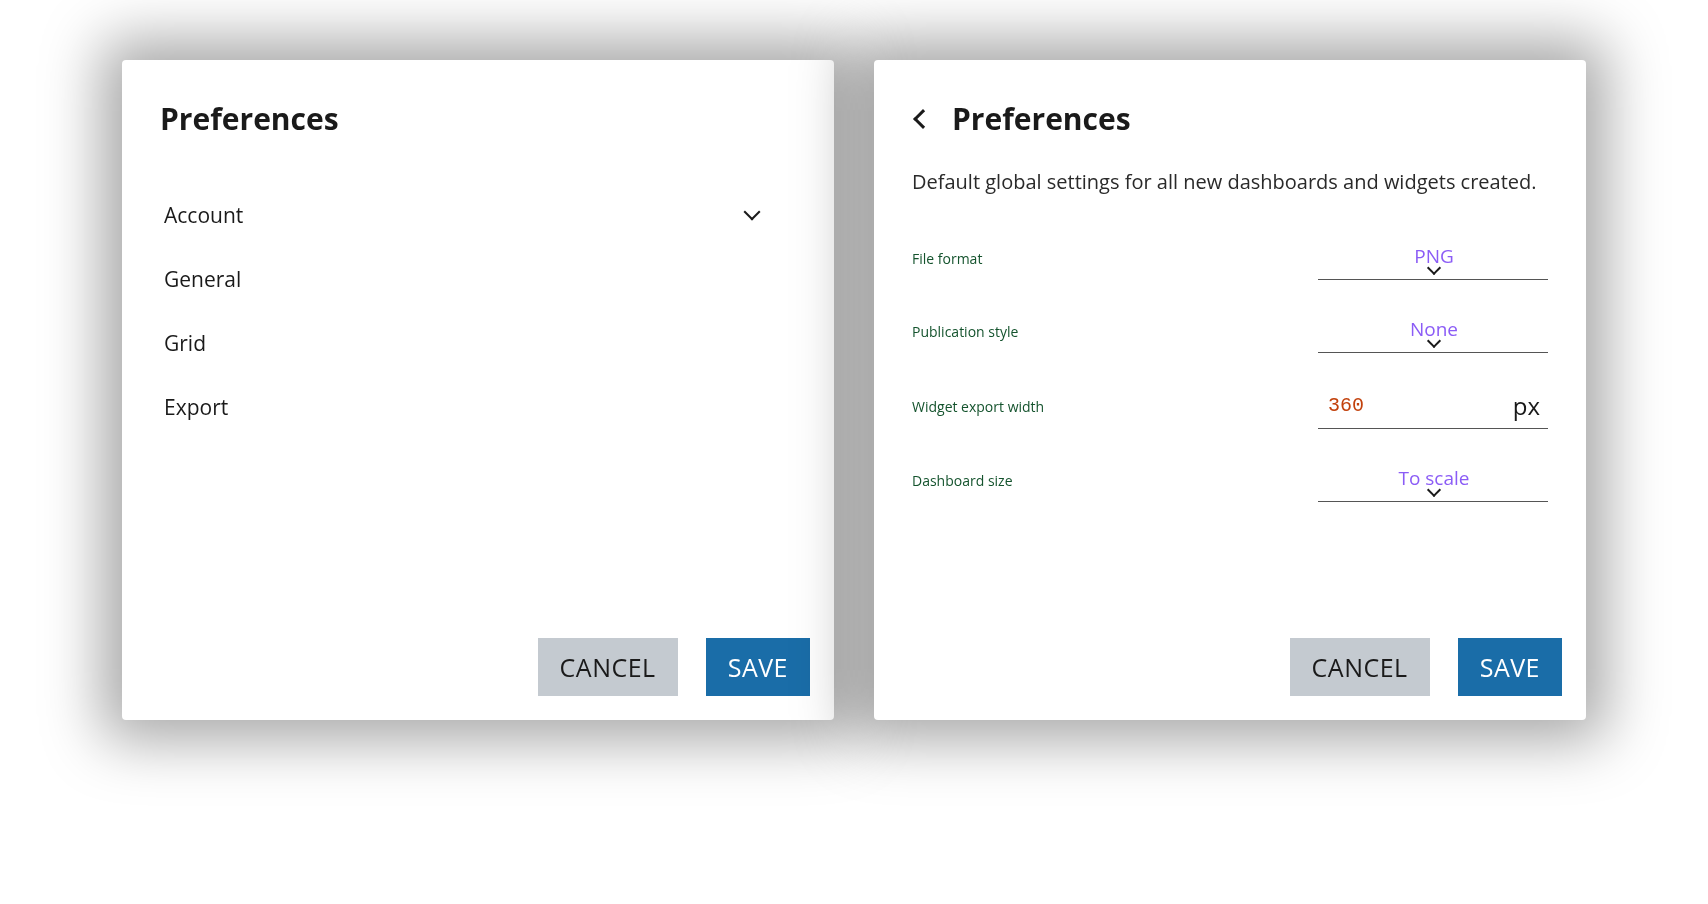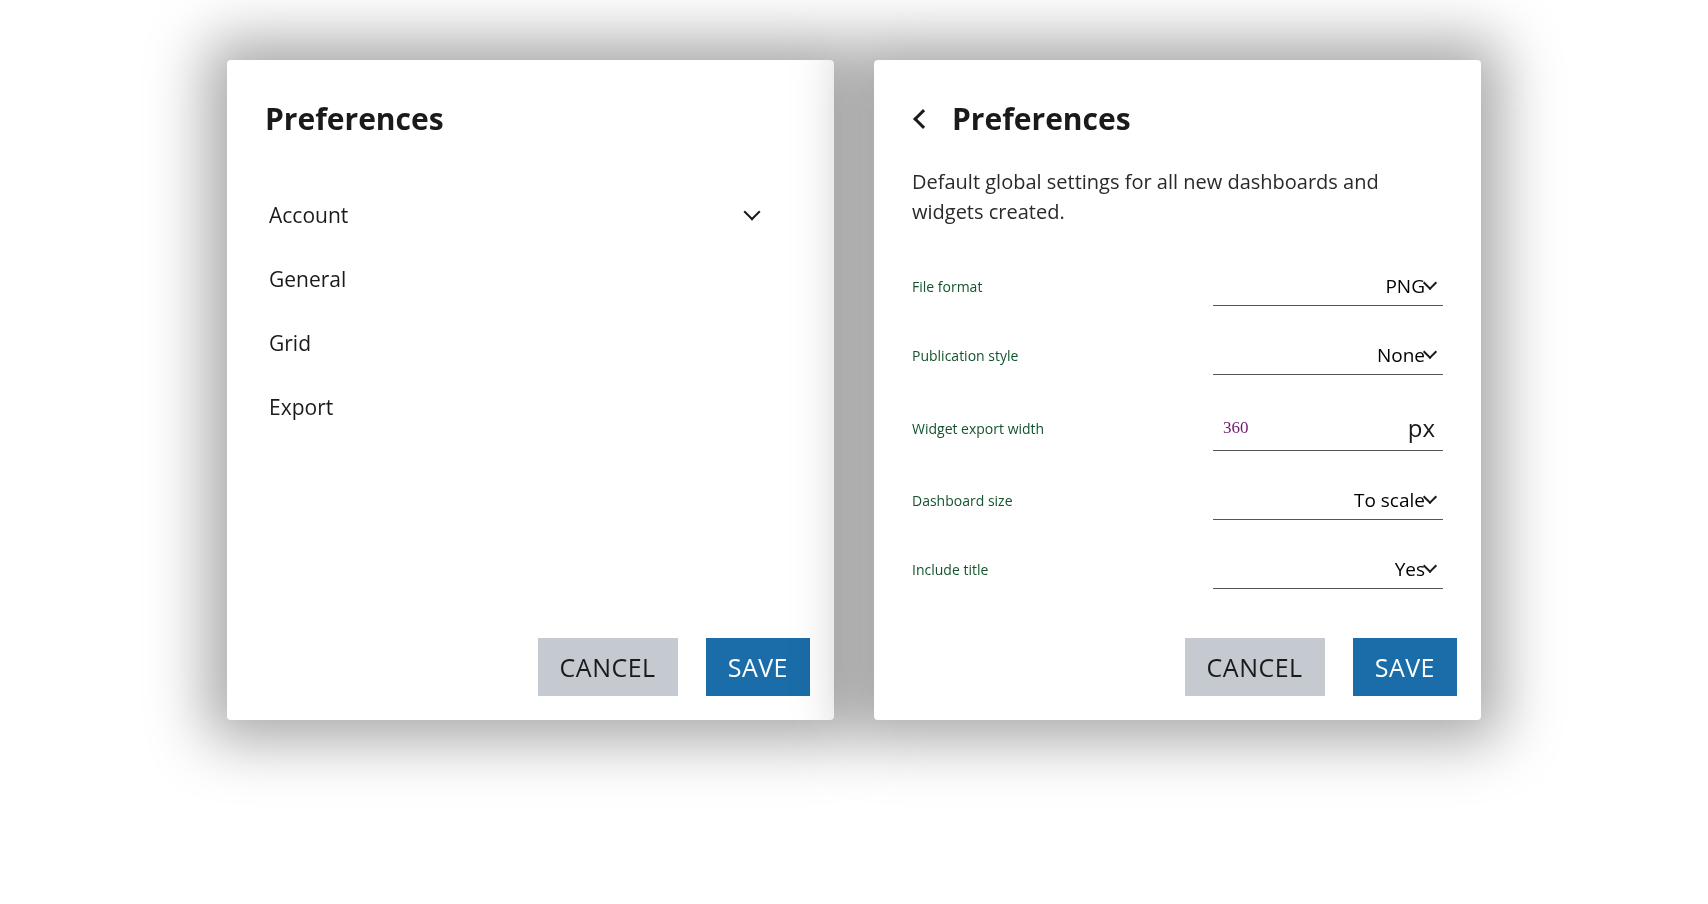--- a/index.html
+++ b/index.html
@@ -13,21 +13,21 @@
       width: 1708px;
       height: 904px;
       display: flex;
       justify-content: center;
       align-items: flex-start;
       padding-top: 60px;
       gap: 40px;
     }
     .panel {
       background: #ffffff;
-      width: 607px;
+      width: 712px;
       height: 660px;
       box-shadow: 0 0 60px 20px rgba(0,0,0,0.35);
       border-radius: 4px;
       display: flex;
       flex-direction: column;
       position: relative;
     }
     .panel-content {
       flex: 1;
       padding: 38px 38px 0 38px;
@@ -103,45 +103,46 @@
       color: #14532d;
     }
     .select-field {
       width: 230px;
       display: flex;
       align-items: center;
       justify-content: flex-end;
       border-bottom: 1px solid #555;
       padding: 6px 8px 6px 10px;
       font-size: 19px;
-      color: #000000;
-      cursor: pointer;
+      color: #8b5cf6;
+      cursor: pointer;
+      flex-direction: column;
     }
     .select-field .chevron-down {
       border-right: 2.5px solid #1a1a1a;
       border-bottom: 2.5px solid #1a1a1a;
       width: 10px;
       height: 10px;
     }
     .input-field {
       width: 230px;
       display: flex;
       align-items: center;
       justify-content: space-between;
       border-bottom: 1px solid #555;
       padding: 6px 8px 6px 10px;
       font-size: 19px;
     }
     .input-field input {
       border: none;
       outline: none;
-      font-size: 17px;
-      color: #701a75;
+      font-size: 20px;
+      color: #c2410c;
       width: 140px;
-      font-family: Liberation Serif, serif;
+      font-family: Liberation Mono, monospace;
       background: transparent;
     }
     .input-suffix {
       color: #1a1a1a;
       font-size: 24px;
     }
     .panel-footer {
       display: flex;
       justify-content: flex-end;
       gap: 14px;
@@ -229,26 +230,19 @@
     </div>
 
     <div class="form-row">
       <span class="form-label">Dashboard size</span>
       <div class="select-field">
         <span>To scale</span>
         <span class="chevron-down"></span>
       </div>
     </div>
 
-    <div class="form-row">
-      <span class="form-label">Include title</span>
-      <div class="select-field">
-        <span>Yes</span>
-        <span class="chevron-down"></span>
-      </div>
-    </div>
 
   </div>
   <div class="panel-footer">
     <button class="btn btn-cancel">CANCEL</button>
     <button class="btn btn-save">SAVE</button>
   </div>
 </div>
 
 </body></html>

